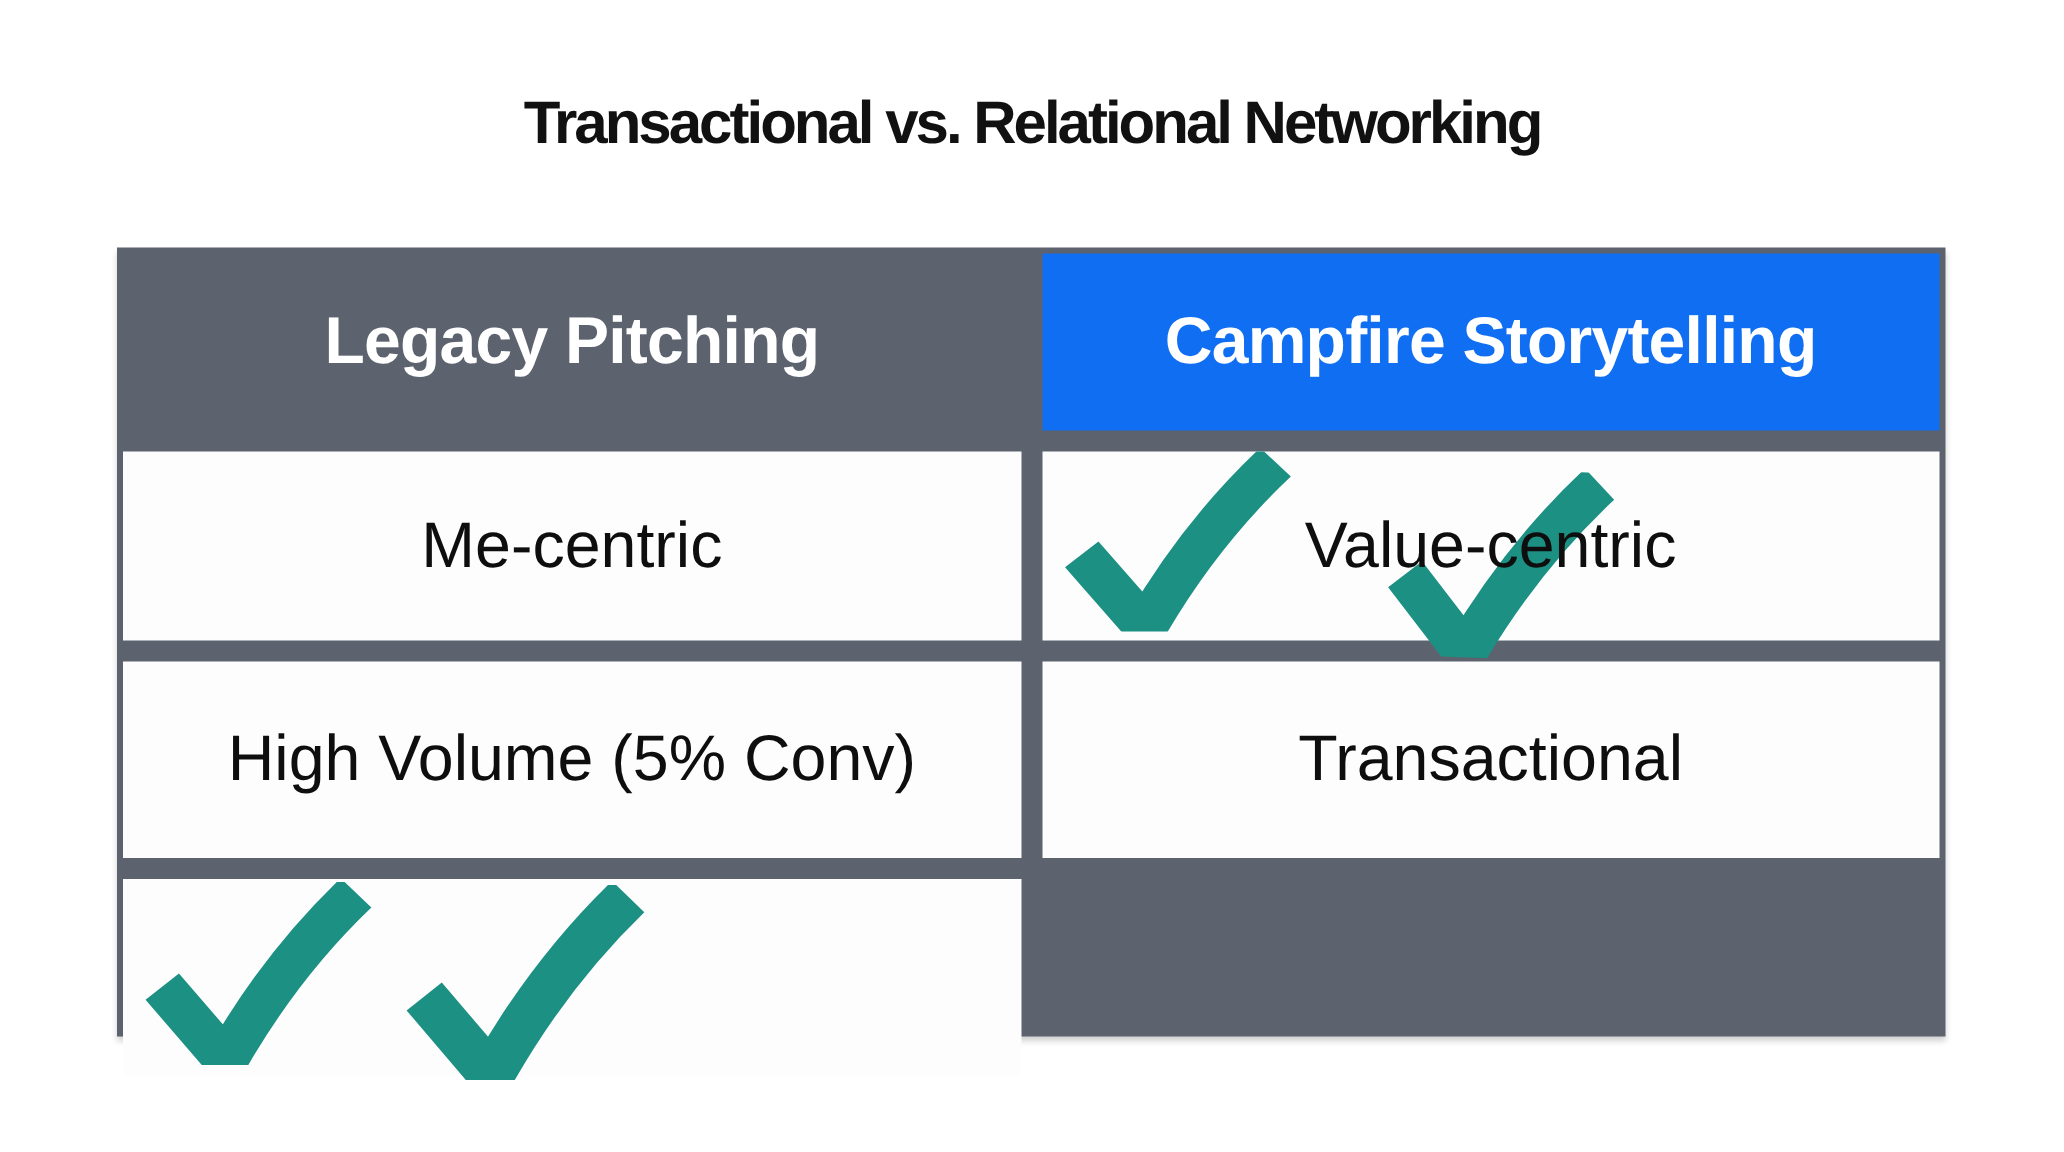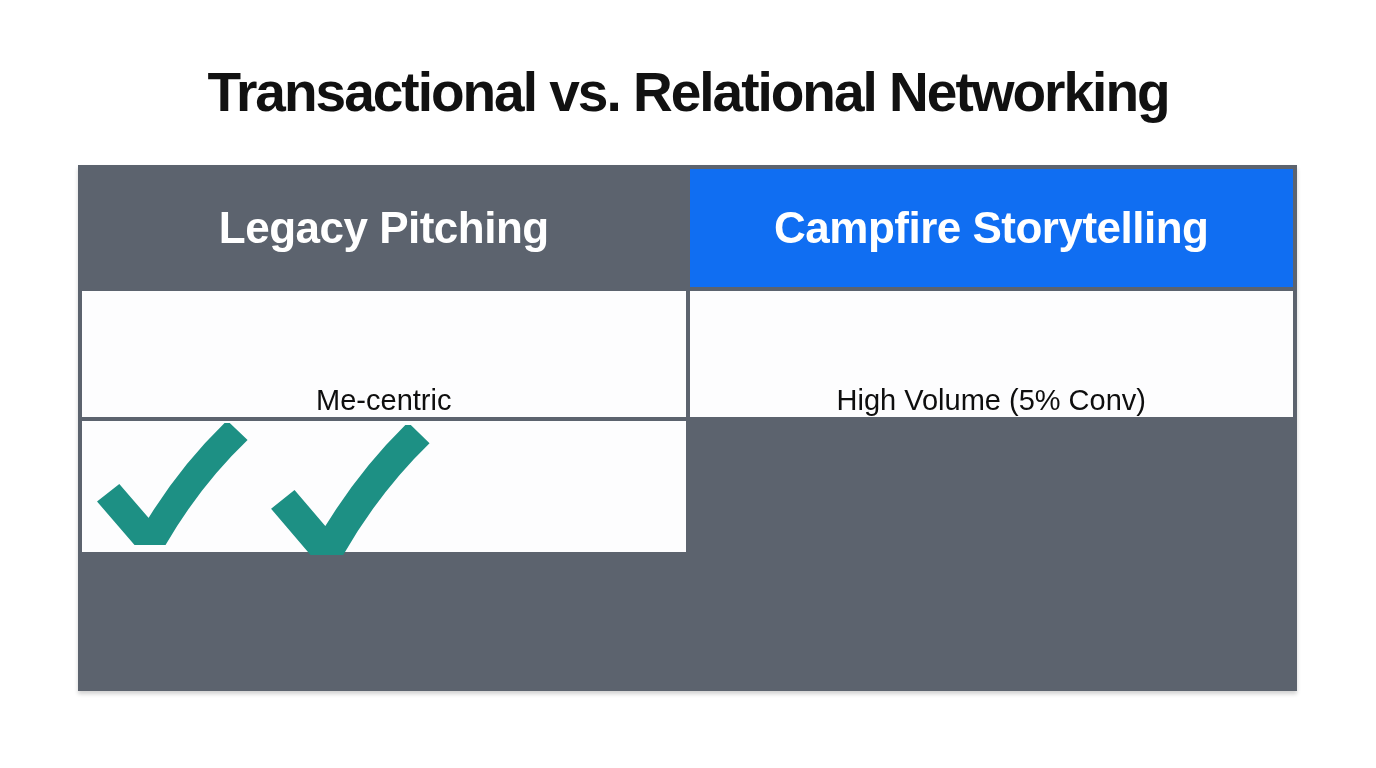--- a/index.html
+++ b/index.html
@@ -16,56 +16,55 @@
   html,body{width:1376px;height:768px;overflow:hidden;}
   body{
     background:#ffffff;
     font-family:"Liberation Sans","DejaVu Sans",sans-serif;
     position:relative;
   }
   .page-title{
     position:absolute;
     top:60px;left:0;width:100%;
     text-align:center;
-    font-size:55px;
+    font-size:40px;
     font-weight:bold;
     letter-spacing:-2px;
     color:var(--title-text);
   }
   .comparison-table{
     position:absolute;
     left:78px;top:165px;
     width:1219px;height:526px;
     background:var(--border-gray);
     display:grid;
     grid-template-columns:1fr 1fr;
     grid-template-rows:118px 126px 131px 131px;
-    gap:4px;
+    gap:14px;
     padding:4px;
     box-shadow:0 3px 4px rgba(0,0,0,0.18);
   }
   .cell{
     display:flex;
     align-items:center;
     justify-content:center;
     position:relative;
   }
   .header-cell{
     font-size:44px;
     font-weight:bold;
     color:var(--header-text);
     letter-spacing:-0.5px;
   }
   .header-legacy{background:var(--header-gray);}
   .header-campfire{background:var(--header-blue);}
   .body-cell{
     background:var(--cell-bg);
-    font-size:29px;
+    font-size:43px;
     color:var(--body-text);
-    align-items:flex-end;
   }
   .body-cell .cell-text{
     position:relative;
     z-index:2;
   }
   .check{
     position:absolute;
     z-index:1;
     color:var(--checkmark-teal);
   }
@@ -87,25 +86,41 @@
   <div class="cell header-cell header-legacy">
     <span>Legacy Pitching</span>
   </div>
   <div class="cell header-cell header-campfire">
     <span>Campfire Storytelling</span>
   </div>
 
   <div class="cell body-cell">
     <span class="cell-text">Me-centric</span>
   </div>
+  <div class="cell body-cell">
+    <span class="check chk-r1a">
+      <svg viewBox="0 0 100 84" preserveAspectRatio="none">
+          <path d="M8 48 L36 82 Q60 38 93 5" fill="none" stroke="currentColor" stroke-width="19" stroke-linecap="butt"></path>
+        </svg>
+    </span>
+    <span class="check chk-r1b">
+      <svg viewBox="0 0 100 84" preserveAspectRatio="none">
+          <path d="M8 48 L36 82 Q60 38 93 5" fill="none" stroke="currentColor" stroke-width="19" stroke-linecap="butt"></path>
+        </svg>
+    </span>
+    <span class="cell-text">Value-centric</span>
+  </div>
 
   <div class="cell body-cell">
     <span class="cell-text">High Volume (5% Conv)</span>
   </div>
 
+  <div class="cell body-cell">
+    <span class="cell-text">Transactional</span>
+  </div>
   <div class="cell body-cell">
     <span class="check chk-r3a">
       <svg viewBox="0 0 100 84" preserveAspectRatio="none">
           <path d="M8 48 L36 82 Q60 38 93 5" fill="none" stroke="currentColor" stroke-width="19" stroke-linecap="butt"></path>
         </svg>
     </span>
     <span class="check chk-r3b">
       <svg viewBox="0 0 100 84" preserveAspectRatio="none">
           <path d="M8 48 L36 82 Q60 38 93 5" fill="none" stroke="currentColor" stroke-width="19" stroke-linecap="butt"></path>
         </svg>

